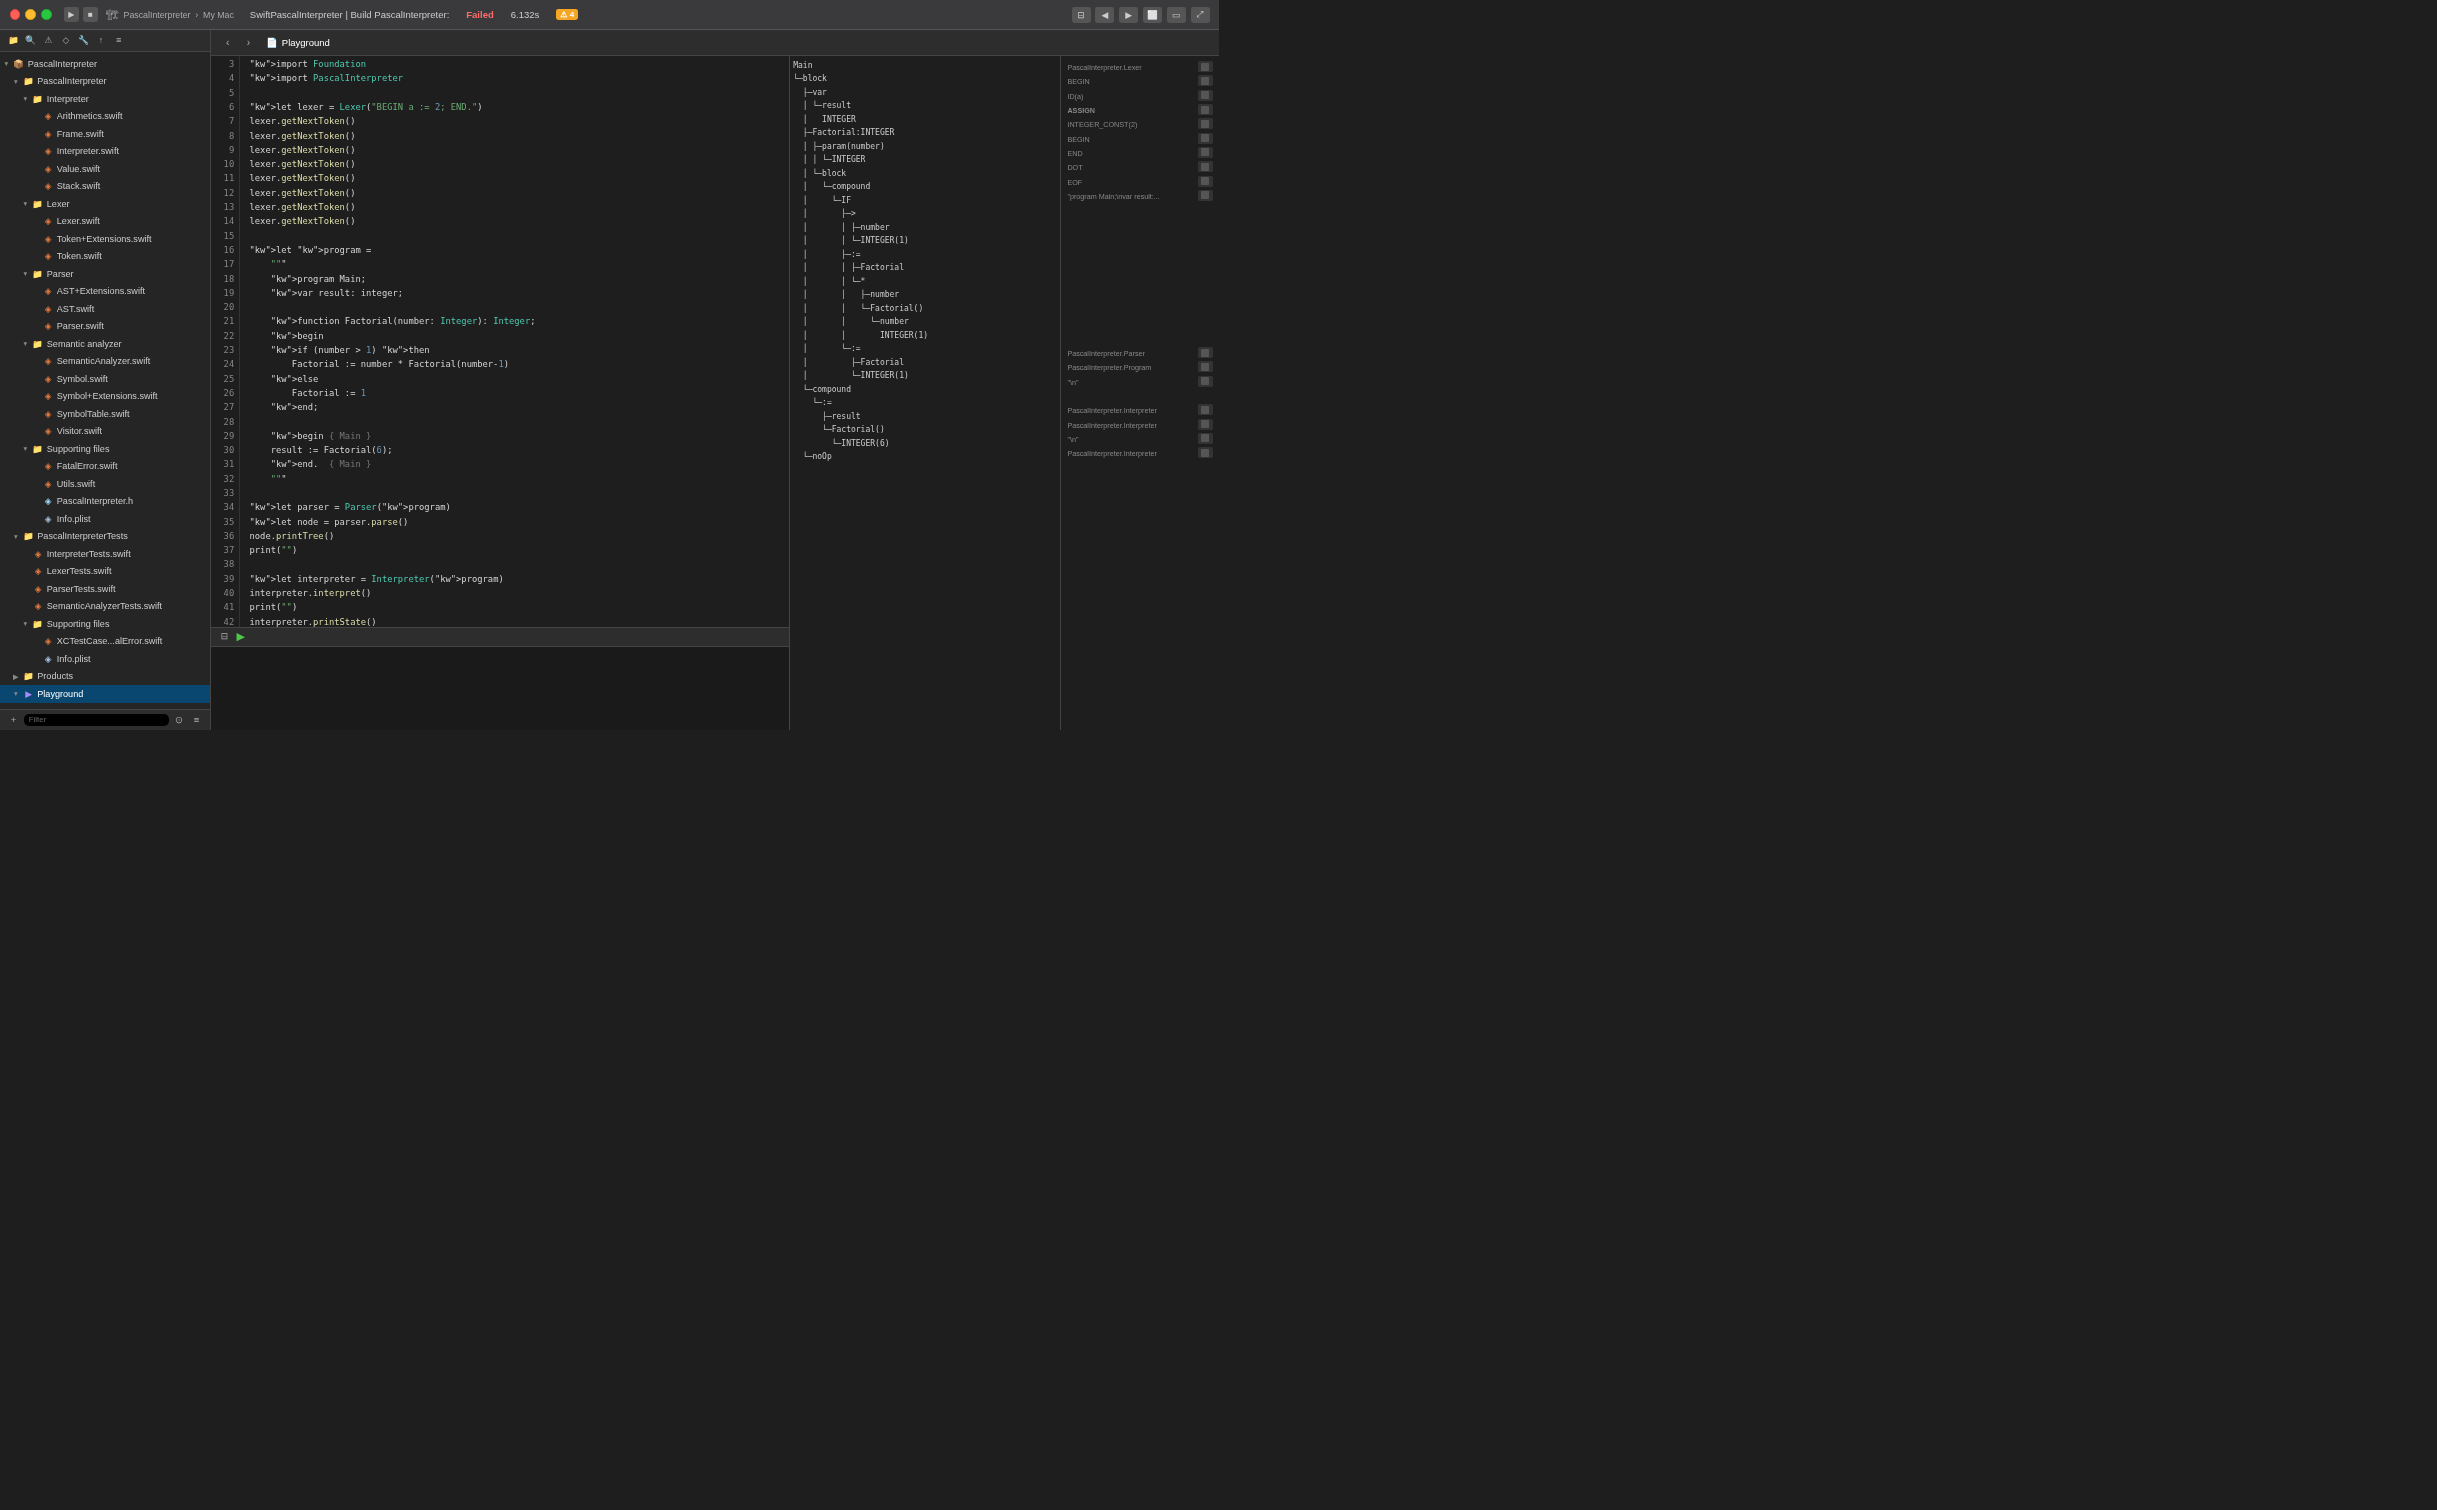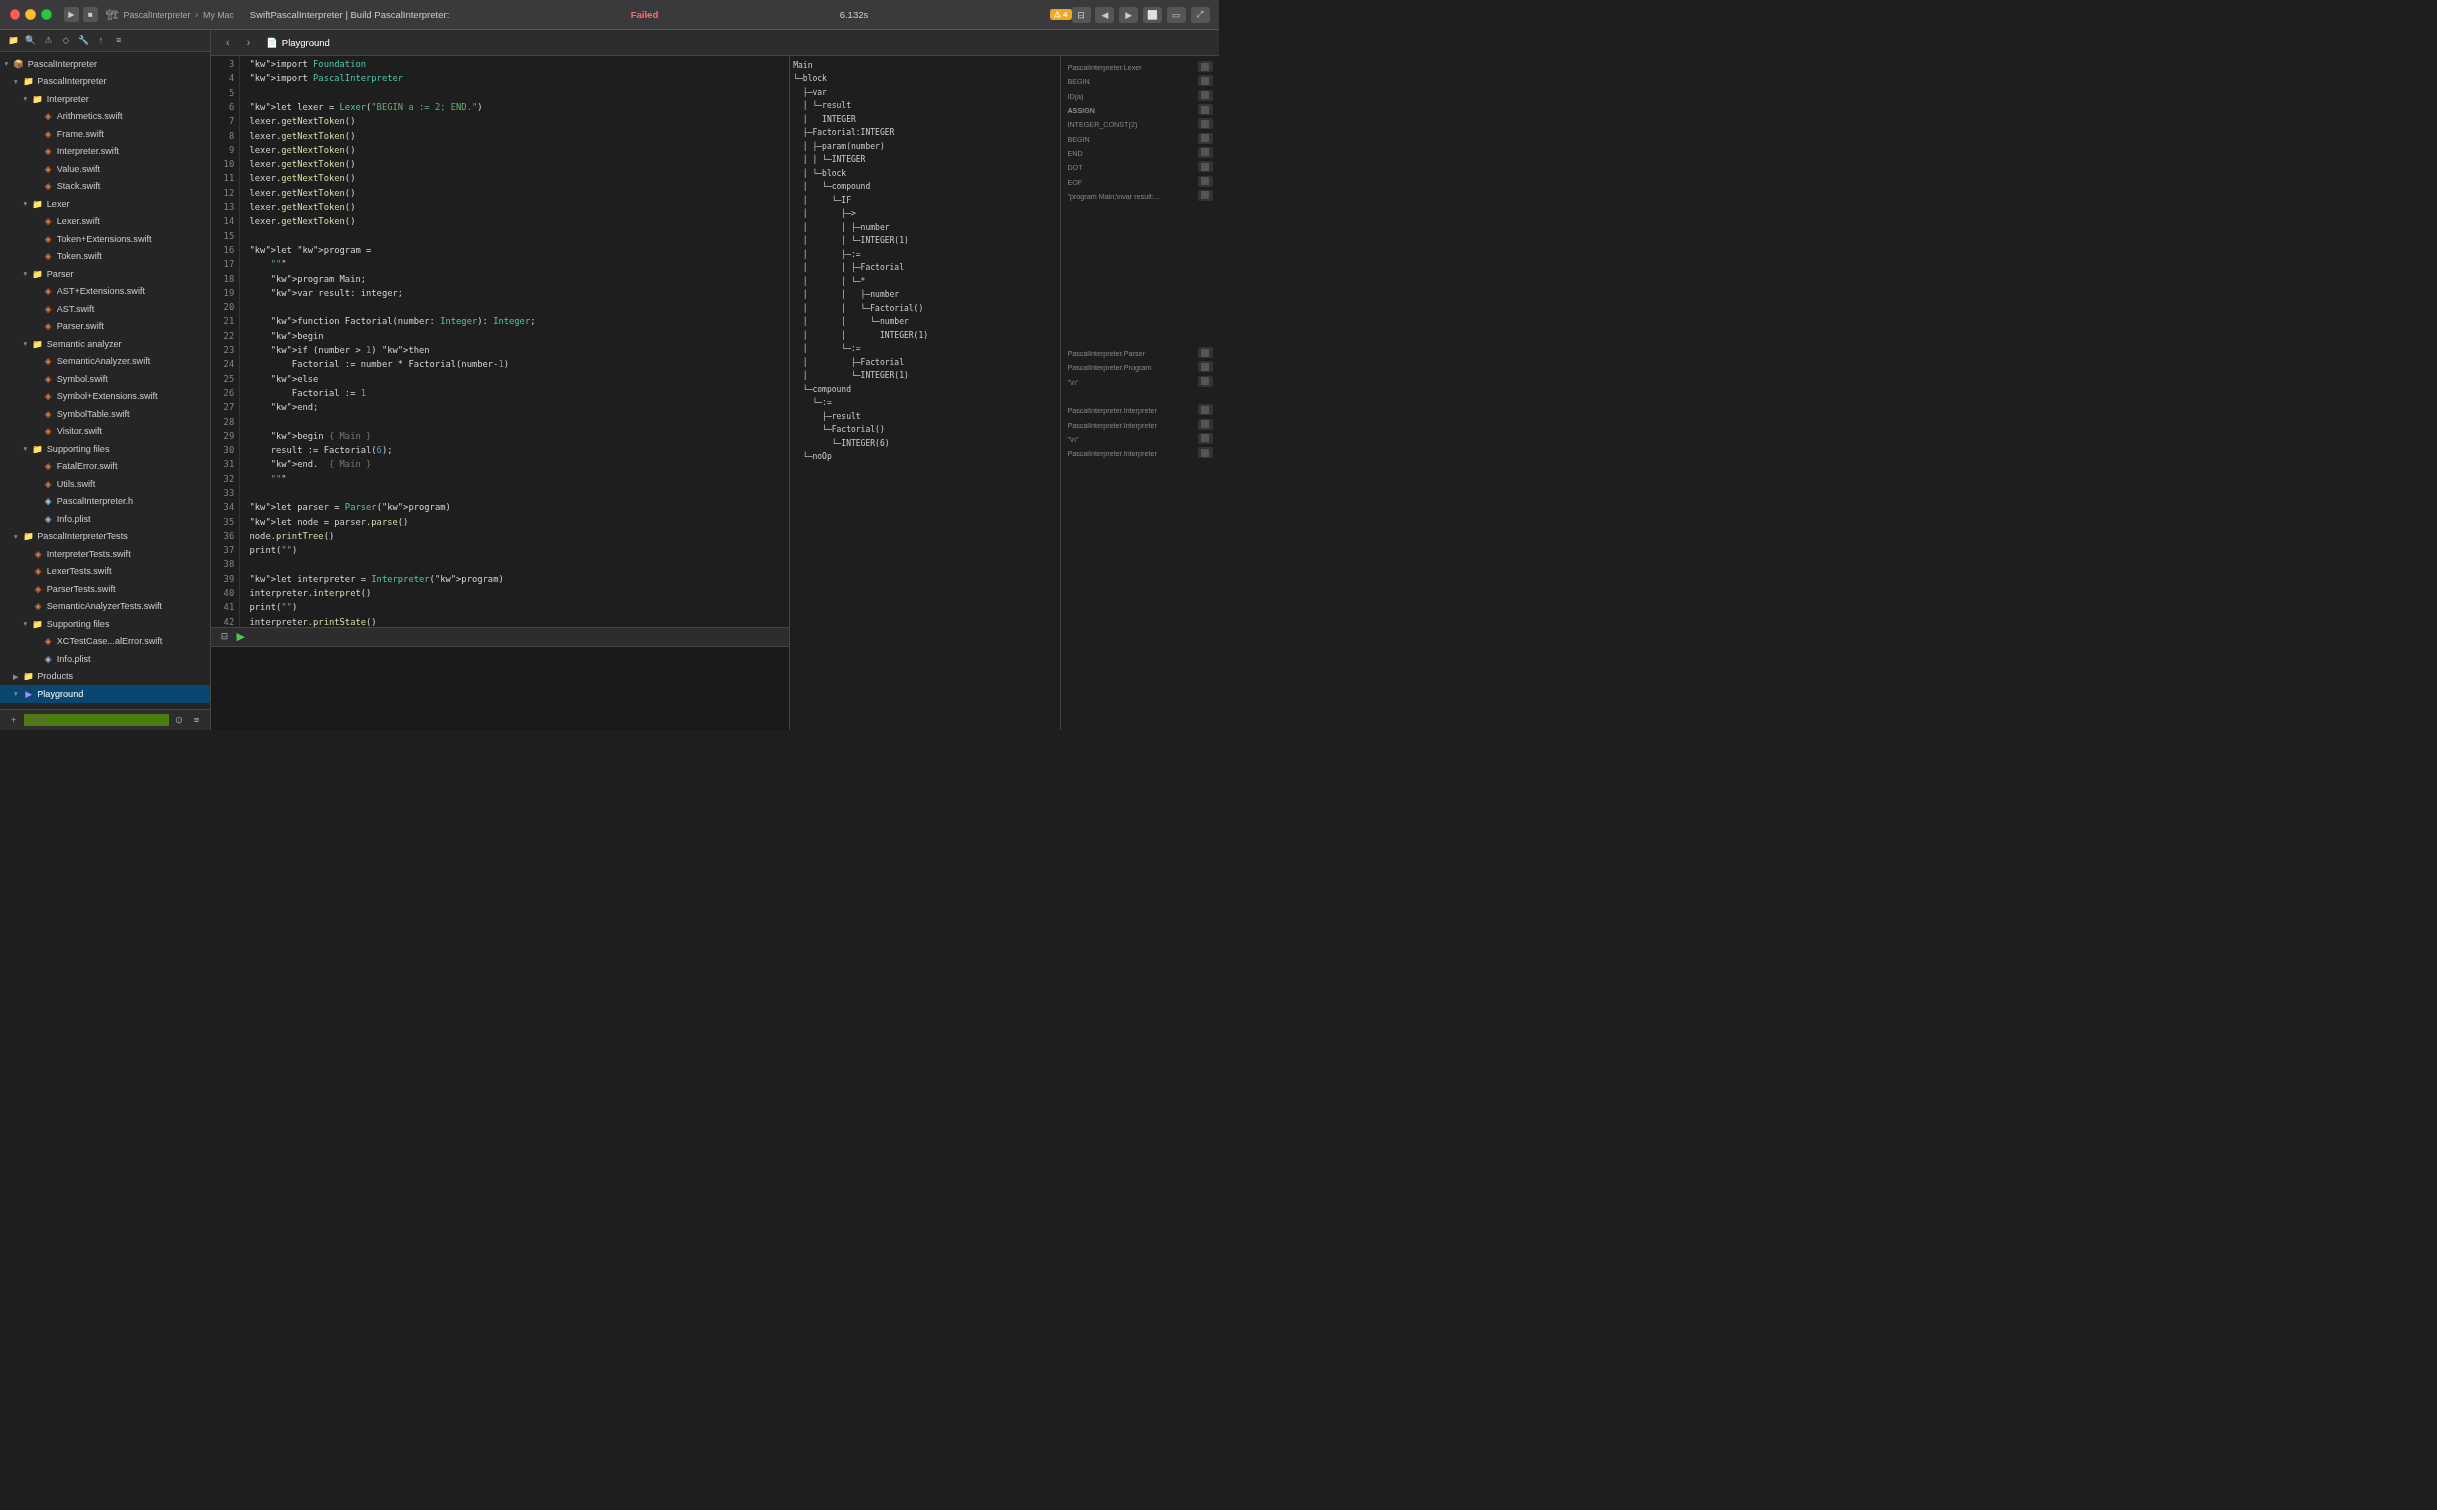--- a/index.html
+++ b/index.html
@@ -52,21 +52,21 @@
       justify-content: center;
       color: #ccc;
       font-size: 8px;
       cursor: pointer;
     }
 
     .titlebar-center {
       flex: 1;
       display: flex;
       align-items: center;
-      justify-content: space-between;
+      justify-content: flex-start;
       gap: 17px;
       color: #ccc;
       font-size: 9.5px;
     }
     .build-failed {
       color: #ff6b6b;
       font-weight: 600;
     }
     .warning-badge {
       background: #f5a623;
@@ -234,23 +234,23 @@
       display: flex;
       align-items: center;
       justify-content: center;
       color: #aaa;
       font-size: 9.5px;
       cursor: pointer;
       border-radius: 2.4px;
     }
     .filter-input {
       flex: 1;
-      background: #4d7c0f;
+      background: #000000;
       border: none;
-      border-radius: 0;
+      border-radius: 5px;
       padding: 1.6px 4.8px;
       color: #ccc;
       font-size: 8px;
       outline: none;
     }
     .filter-input::placeholder { color: #666; }
 
     
     .editor-area {
       flex: 1;

